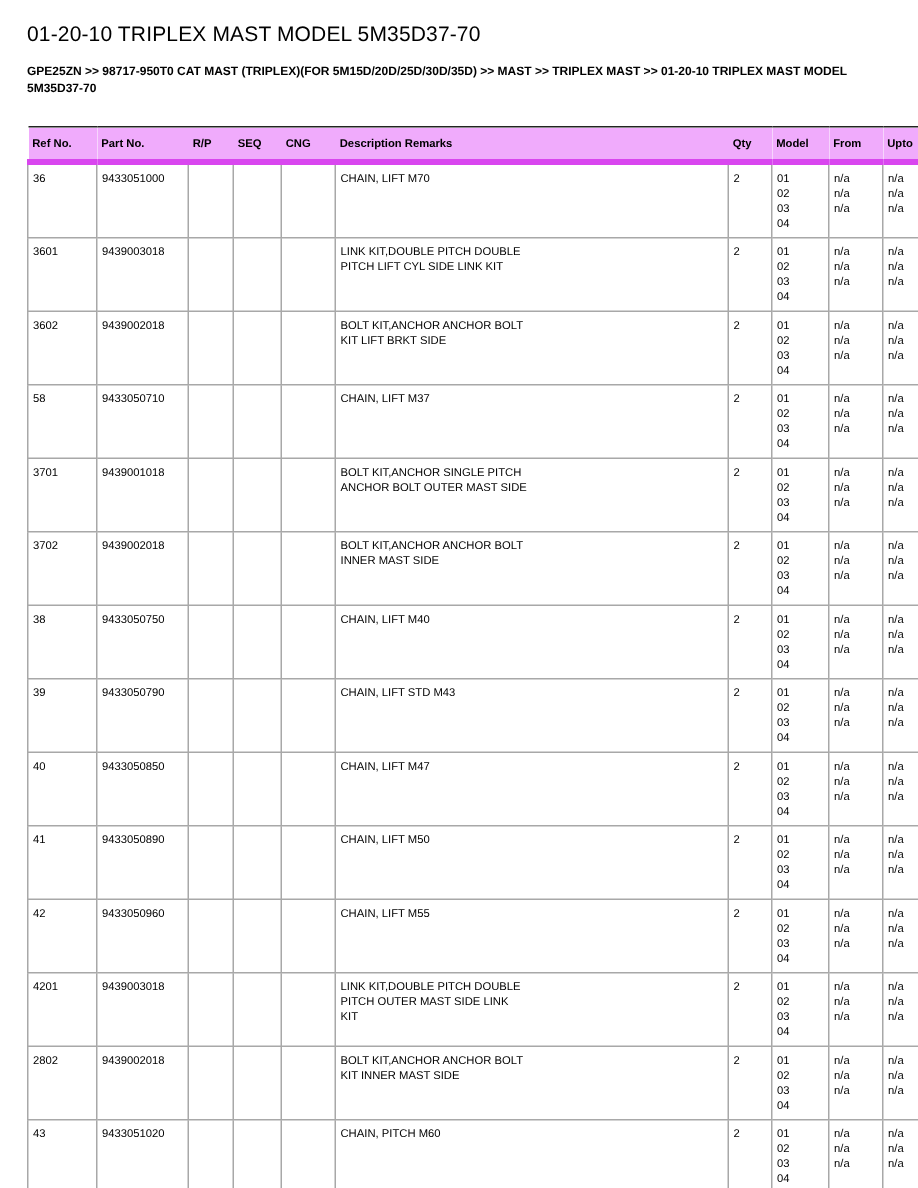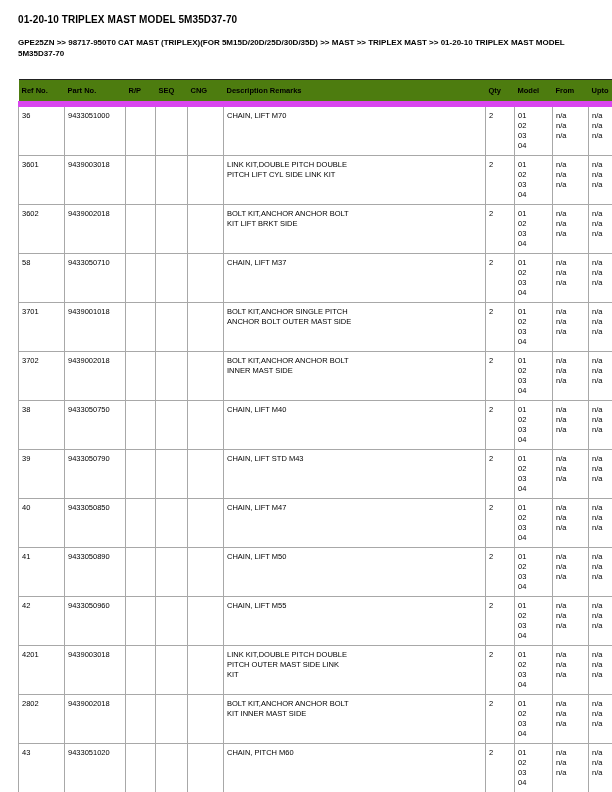--- a/index.html
+++ b/index.html
@@ -12,44 +12,44 @@
   .page {
     position: relative;
     width: 612px;
     height: 792px;
     background: #ffffff;
     box-sizing: border-box;
     padding: 14px 18px;
     overflow: hidden;
   }
   .doc-title {
-    font-size: 10px;
-    font-weight: bold;
+    font-size: 14px;
+    font-weight: normal;
     margin-bottom: 12px;
     letter-spacing: 0.1px;
   }
   .breadcrumb {
     font-size: 8px;
     font-weight: bold;
     line-height: 11px;
     margin-bottom: 20px;
   }
   table.parts-table {
     border-collapse: collapse;
     table-layout: fixed;
     width: 576px;
   }
   table.parts-table th {
     text-align: left;
     font-size: 7.5px;
     font-weight: bold;
     padding: 6px 3px;
     border-top: 1px solid #222222;
-    border-bottom: 6px solid #d946ef;
-    background: #4d7c0f;
+    border-bottom: 4px solid #d946ef;
+    background: #f0abfc;
     white-space: nowrap;
     overflow: hidden;
   }
   table.parts-table td {
     font-size: 7.5px;
     line-height: 10px;
     vertical-align: top;
     padding: 4px 3px;
     border: 1px solid #a8a8a8;
     white-space: pre-line;

